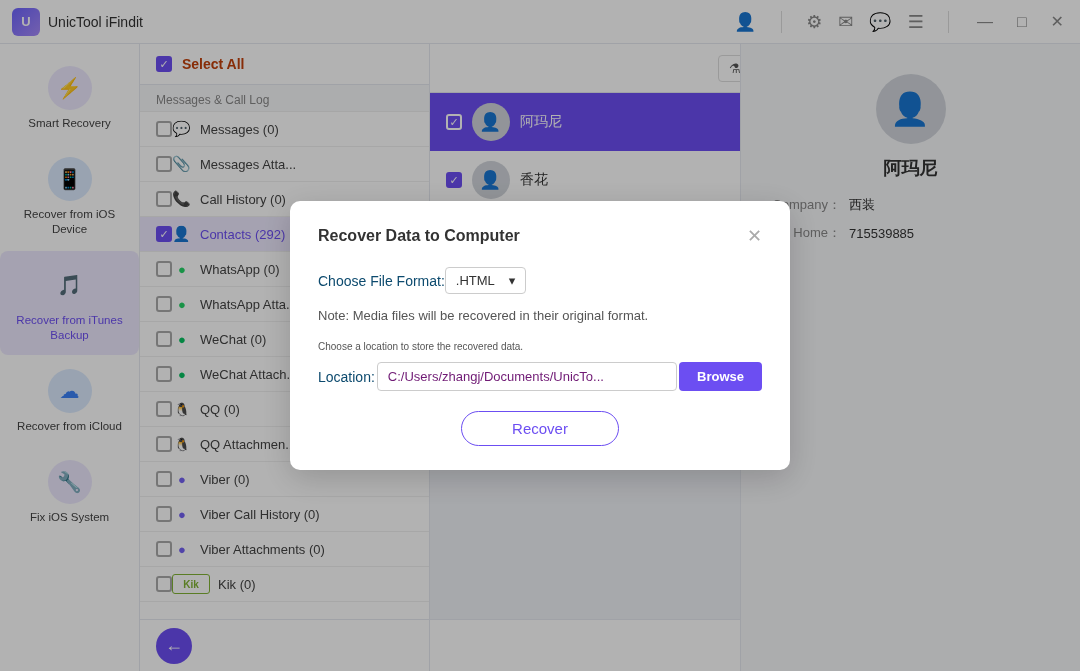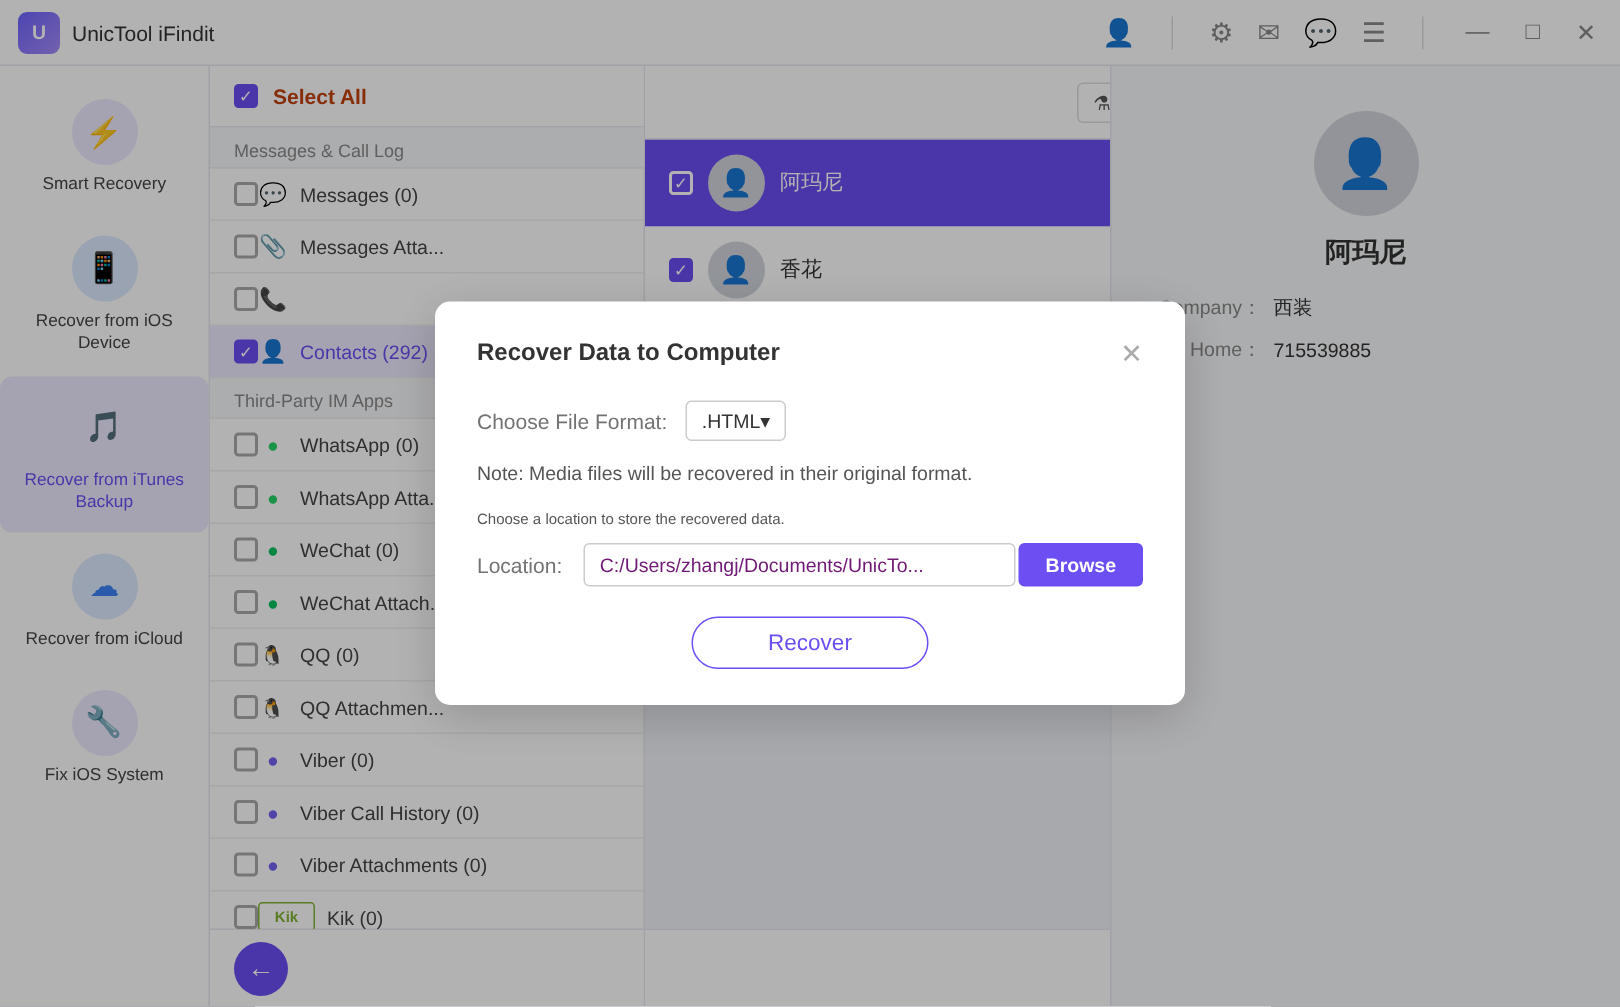--- a/index.html
+++ b/index.html
@@ -272,31 +272,31 @@
     }
     .modal-header {
       display: flex;
       align-items: center;
       justify-content: space-between;
       margin-bottom: 20px;
     }
     .modal-title { font-size: 16px; font-weight: 600; color: #333; }
     .modal-close { font-size: 18px; color: #aaa; cursor: pointer; background: none; border: none; }
     .modal-row { display: flex; align-items: center; margin-bottom: 14px; }
-    .modal-label { font-size: 14px; color: #737373; margin-right: 12px; white-space: nowrap; }
+    .modal-label { font-size: 14px; color: #0c4a6e; white-space: nowrap; }
     .format-select {
       display: flex;
       align-items: center;
       border: 1px solid #ccc;
       border-radius: 4px;
       padding: 5px 10px;
       font-size: 13px;
       color: #333;
       cursor: pointer;
-      gap: 0;
+      gap: 14px;
       background: #fff;
     }
     .modal-note { font-size: 13px; color: #555; margin-bottom: 18px; }
     .modal-location-label { font-size: 10px; color: #555; margin-bottom: 10px; }
     .location-row { display: flex; align-items: center; gap: 2px; margin-bottom: 20px; }
     .location-input {
       flex: 1;
       border: 1px solid #ccc;
       border-radius: 4px;
       padding: 6px 10px;
@@ -404,28 +404,28 @@
           <span class="category-label">Messages (0)</span>
         </div>
         <div class="category-item">
           <div class="checkbox"></div>
           <div class="category-icon">📎</div>
           <span class="category-label">Messages Atta...</span>
         </div>
         <div class="category-item">
           <div class="checkbox"></div>
           <div class="category-icon">📞</div>
+          <span class="category-label">Call History (0)</span>
         </div>
         <div class="category-item active">
           <div class="checkbox checked">✓</div>
           <div class="category-icon">👤</div>
           <span class="category-label">Contacts (292)</span>
         </div>
 
-        <div class="category-group-header">Third-Party IM Apps</div>
         <div class="category-item">
           <div class="checkbox"></div>
           <div class="category-icon" style="font-size:13px;color:#25d366;">●</div>
           <span class="category-label">WhatsApp (0)</span>
         </div>
         <div class="category-item">
           <div class="checkbox"></div>
           <div class="category-icon" style="font-size:13px;color:#25d366;">●</div>
           <span class="category-label">WhatsApp Atta...</span>
         </div>

